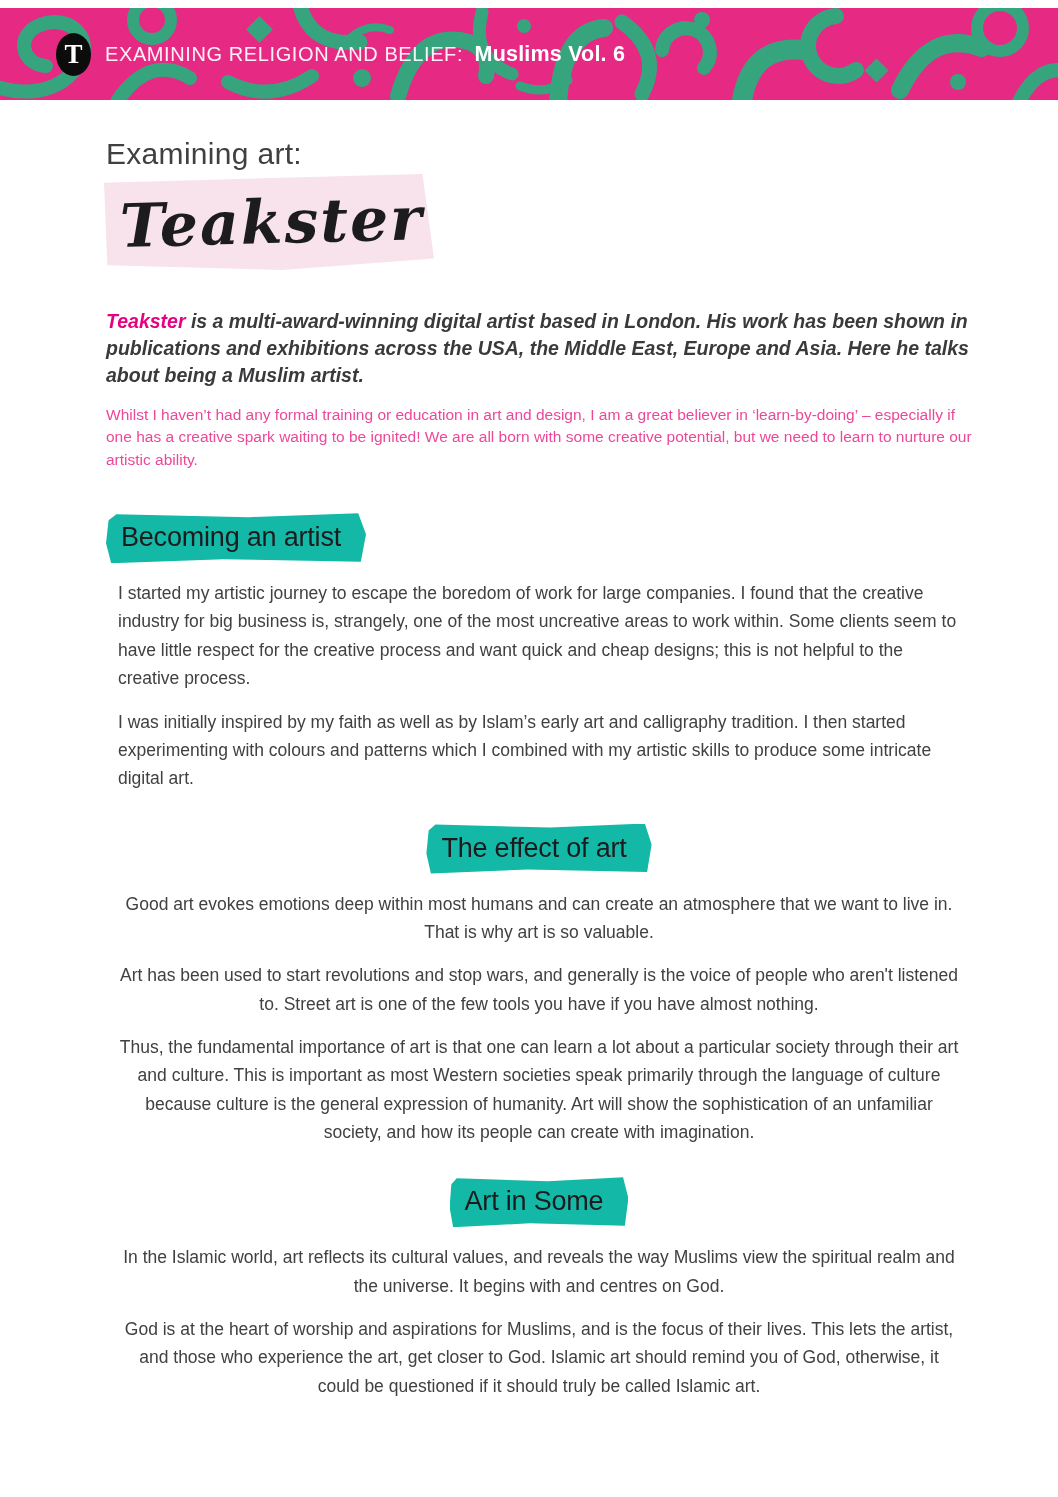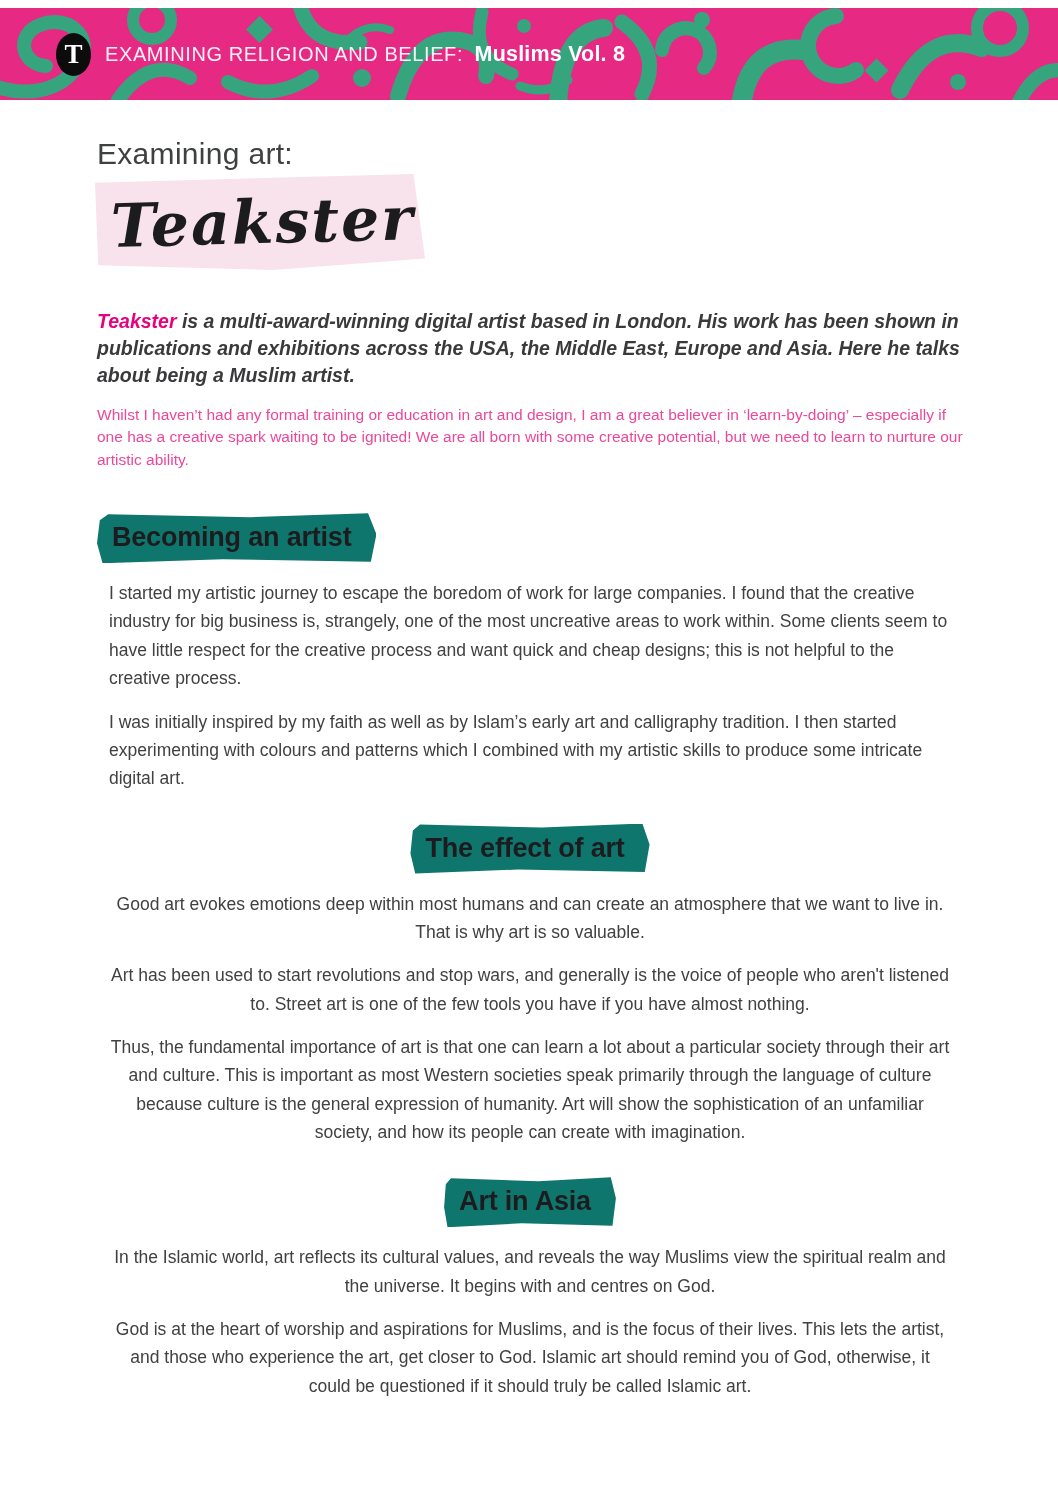--- a/index.html
+++ b/index.html
@@ -47,21 +47,21 @@
     color: #ffffff;
     font-size: 21.5px;
     font-weight: bold;
     margin-left: 7px;
     letter-spacing: 0.2px;
   }
 
   
   .content {
     position: absolute;
-    top: 100px; left: 97px;
+    top: 100px; left: 106px;
     width: 866px;
   }
 
   .kicker {
     margin-top: 37px;
     font-size: 30px;
     color: #3f4041;
     letter-spacing: 0.3px;
   }
 
@@ -100,24 +100,24 @@
     line-height: 1.45;
     color: #ec4899;
   }
 
   
   .section { margin-top: 42px; }
   .section + .section { margin-top: 31px; text-align: center; }
 
   .sec-head {
     display: inline-block;
-    background: #0f766e;
+    background: #14b8a6;
     color: #1c1c1e;
     font-size: 27px;
-    font-weight: bold;
+    font-weight: normal;
     letter-spacing: -0.2px;
     padding: 9px 25px 10px 15px;
     clip-path: polygon(1% 14%, 4% 2%, 55% 8%, 97% 0%, 100% 42%, 98% 97%, 45% 92%, 2% 100%, 0% 60%);
   }
 
   .section p {
     margin: 16px 12px 0;
     font-size: 17.5px;
     line-height: 1.62;
     color: #414042;
@@ -159,21 +159,21 @@
         <rect x="250" y="12" width="19" height="19" transform="rotate(45 259.5 21.5)"></rect>
         <rect x="868" y="54" width="17" height="17" transform="rotate(45 876.5 62.5)"></rect>
       </g>
     </svg>
     <div class="banner-overlay">
       <div class="logo">
         <span>T</span>
       </div>
       <div class="banner-title">
         <span class="series-label">EXAMINING RELIGION AND BELIEF:</span>
-        <span class="volume-label">Muslims Vol. 8</span>
+        <span class="volume-label">Muslims Vol. 6</span>
       </div>
     </div>
   </div>
 
   <div class="content">
 
     <div class="kicker">Examining art:</div>
 
     <div class="title-hl">
       <span class="title-name">Teakster</span>
@@ -190,19 +190,19 @@
     </div>
 
     <div class="section">
       <div class="sec-head">The effect of art</div>
       <p>Good art evokes emotions deep within most humans and can create an atmosphere that we want to live in. That is why art is so valuable.</p>
       <p>Art has been used to start revolutions and stop wars, and generally is the voice of people who aren't listened to. Street art is one of the few tools you have if you have almost nothing.</p>
       <p>Thus, the fundamental importance of art is that one can learn a lot about a particular society through their art and culture. This is important as most Western societies speak primarily through the language of culture because culture is the general expression of humanity. Art will show the sophistication of an unfamiliar society, and how its people can create with imagination.</p>
     </div>
 
     <div class="section">
-      <div class="sec-head">Art in Asia</div>
+      <div class="sec-head">Art in Some</div>
       <p>In the Islamic world, art reflects its cultural values, and reveals the way Muslims view the spiritual realm and the universe. It begins with and centres on God.</p>
       <p>God is at the heart of worship and aspirations for Muslims, and is the focus of their lives. This lets the artist, and those who experience the art, get closer to God. Islamic art should remind you of God, otherwise, it could be questioned if it should truly be called Islamic art.</p>
     </div>
 
   </div>
 </div>
 
 </body></html>

